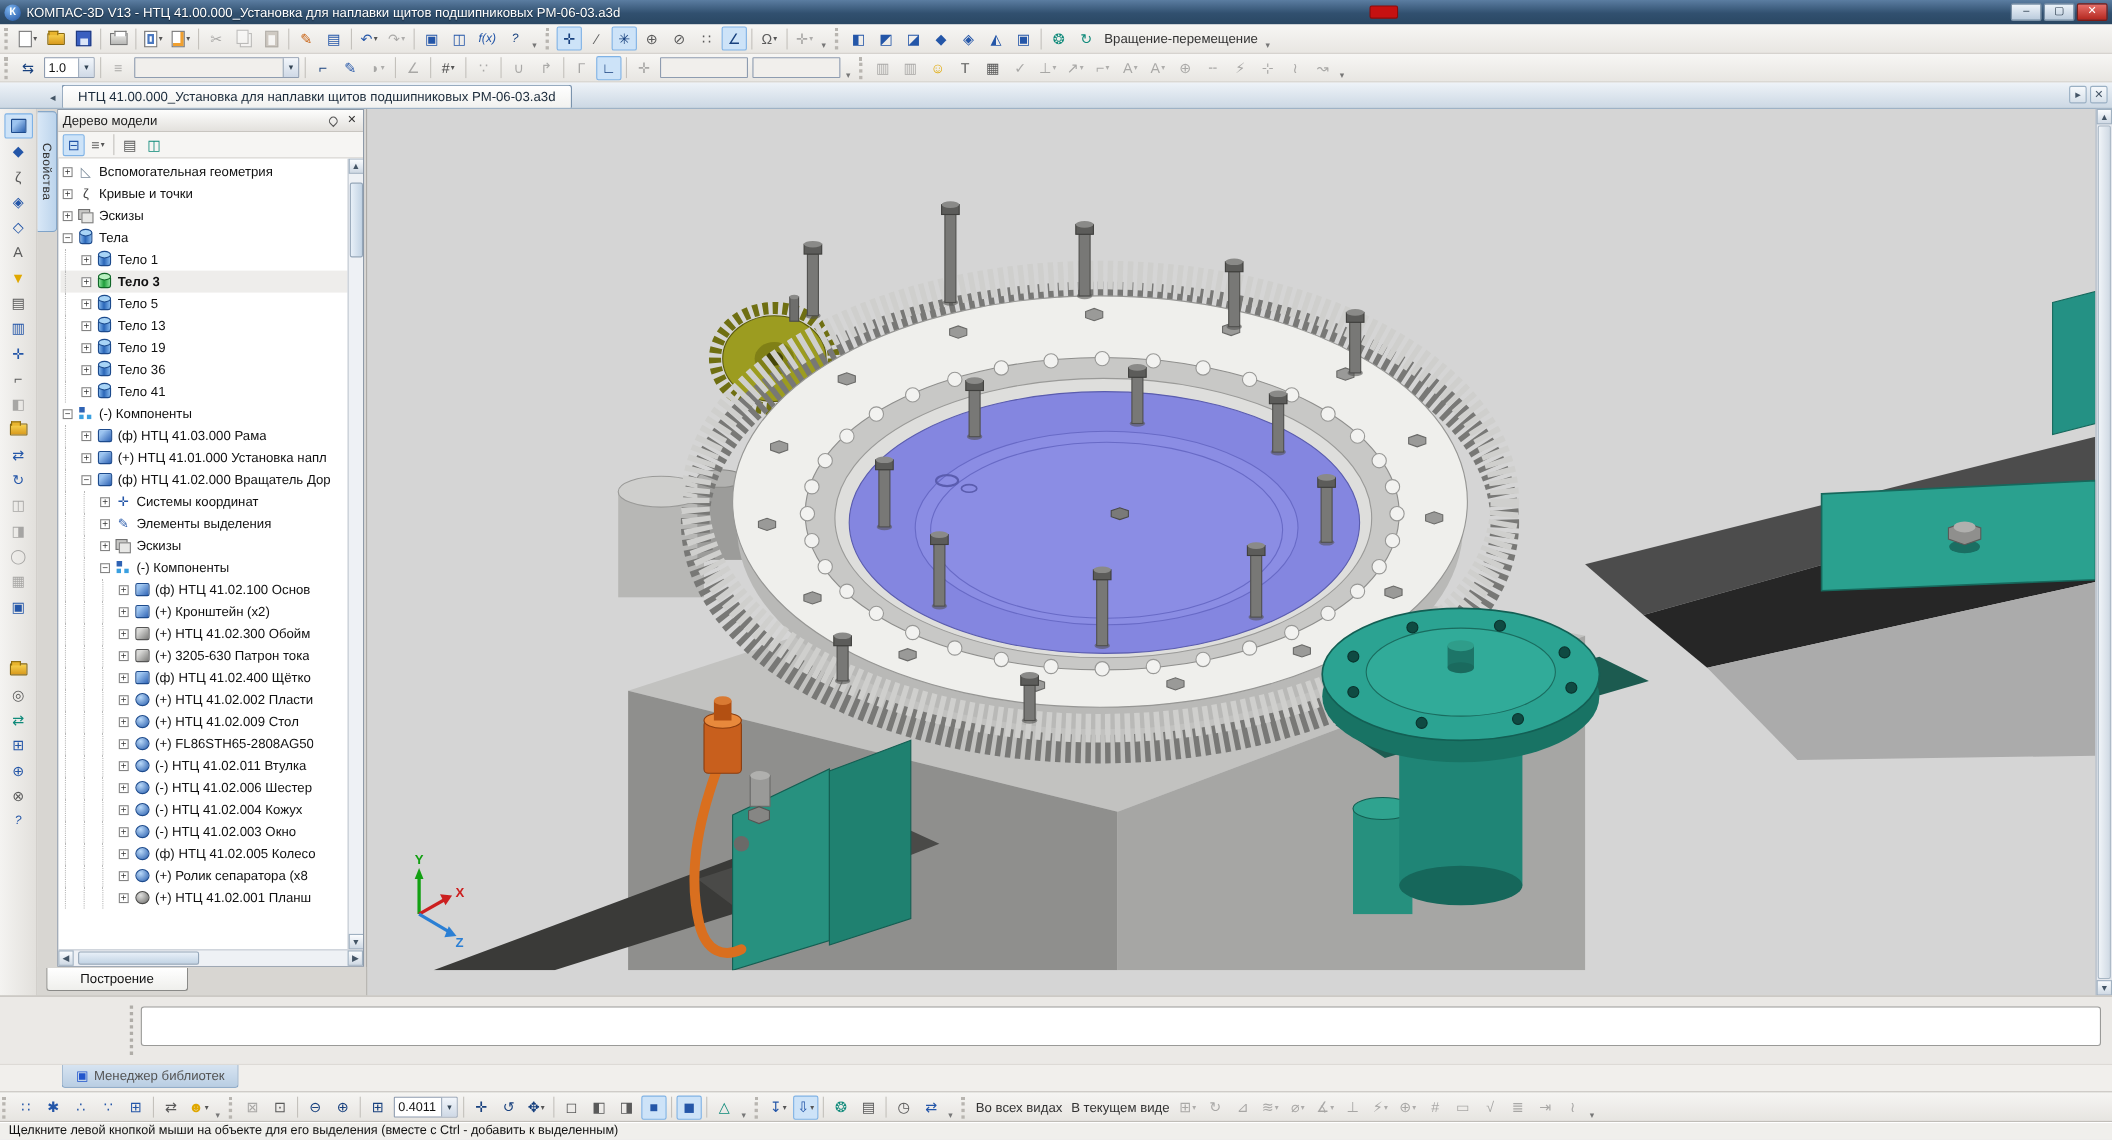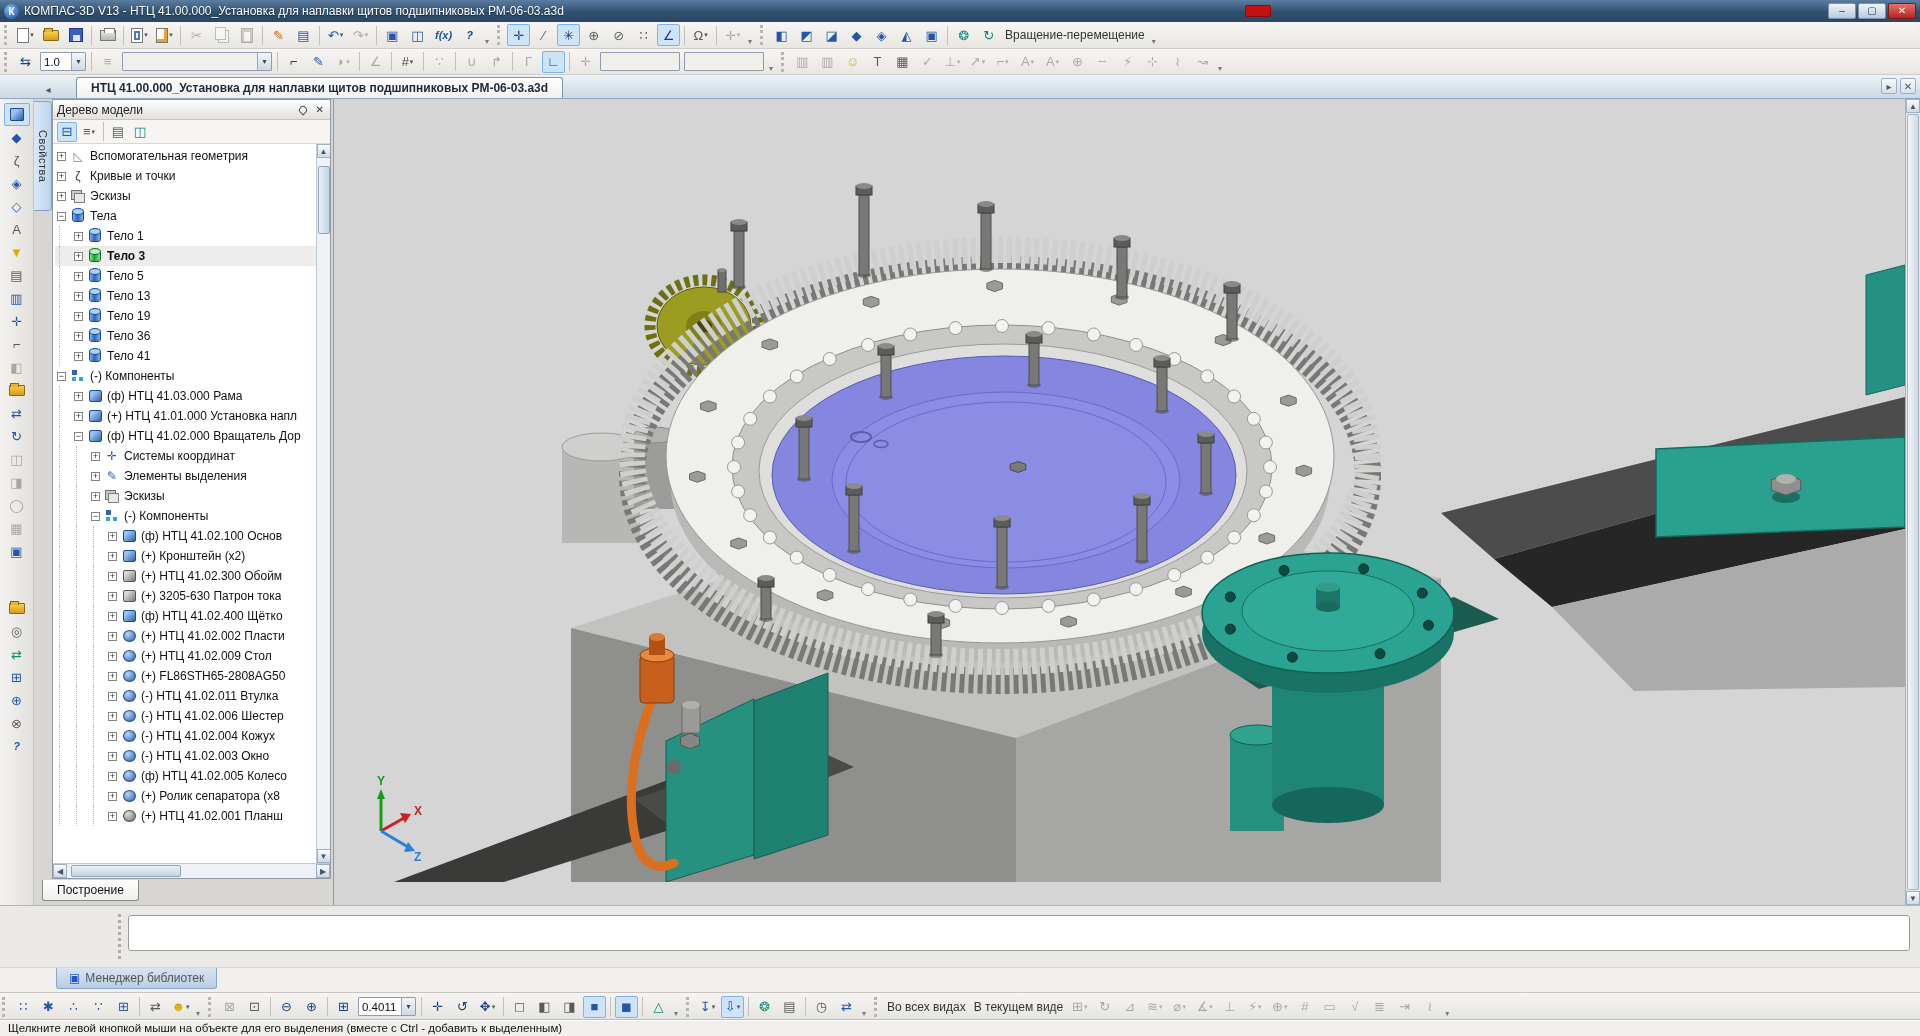--- a/index.html
+++ b/index.html
@@ -44,27 +44,27 @@
   .i-preview{width:12px;height:15px;background:#fff;border:1px solid #777;box-shadow:inset 0 0 0 2px #fff, inset 0 0 0 4px #4a78c0;}
   .i-folder{width:16px;height:11px;background:linear-gradient(#f8d24e,#d89a1e);border:1px solid #8a6a10;border-radius:1px;position:relative;}
   .i-folder::before{content:'';position:absolute;top:-3px;left:0;width:7px;height:3px;background:#e8b42e;border:1px solid #8a6a10;border-bottom:none;}
   .i-save{width:14px;height:14px;background:#3a5fc0;border:1px solid #203a80;position:relative;}
   .i-save::after{content:'';position:absolute;left:3px;bottom:0;width:7px;height:6px;background:#dce6f8;}
   .i-print{width:16px;height:11px;background:linear-gradient(#e8e8e6,#b8b8b6);border:1px solid #777;position:relative;}
   .i-print::before{content:'';position:absolute;left:3px;top:-3px;width:9px;height:4px;background:#fff;border:1px solid #777;border-bottom:none;}
   .i-copy{width:11px;height:13px;background:#fff;border:1px solid #777;box-shadow:3px 3px 0 -1px #fff,3px 3px 0 0 #777;margin-right:3px;margin-bottom:3px;}
   .i-paste{width:12px;height:15px;background:#c89050;border:1px solid #7a5820;position:relative;}
   .i-paste::after{content:'';position:absolute;left:2px;top:3px;width:6px;height:9px;background:#fff;}
-  .i-fx{font-style:italic;font-weight:bold;font-size:11px;padding:0 2px;}
+  .i-fx{font-style:italic;font-weight:normal;font-size:11px;padding:0 2px;}
   .i-cube{width:14px;height:13px;background:linear-gradient(135deg,#9cc4f0 30%,#2a5fae);border:1px solid #1c4a8c;border-radius:1px;}
 
   
   .tabbar { height:24px; background:linear-gradient(#eef3f8,#ccd8e4); border-bottom:1px solid #8fa8bf; display:flex; align-items:flex-end; padding-left:40px; flex:0 0 24px; position:relative; }
   .tabnav { width:16px; height:18px; font-size:10px; color:#456; display:flex; align-items:center; justify-content:center; }
-  .doctab { height:21px; background:linear-gradient(#ffffff,#f1f1ef); border:1px solid #7a93ad; border-bottom:none; border-radius:3px 3px 0 0; padding:0 14px; display:flex; align-items:center; font-size:12px; font-weight:bold; color:#1a2a3a;margin-left:20px; }
+  .doctab { height:21px; background:linear-gradient(#ffffff,#f1f1ef); border:1px solid #7a93ad; border-bottom:none; border-radius:3px 3px 0 0; padding:0 14px; display:flex; align-items:center; font-size:12px; font-weight:normal; color:#1a2a3a; }
   .tabbar-right { position:absolute; right:4px; top:3px; display:flex; gap:3px; }
   .tabbar-right .tabnav { border:1px solid #9ab0c4; background:linear-gradient(#f6f9fc,#d7e1ea); border-radius:2px; height:16px; }
 
   
   .main { flex:1 1 auto; display:flex; position:relative; min-height:0; }
   .leftstrip { width:34px; background:linear-gradient(90deg,#f4f3f1,#e2e0dc); border-right:1px solid #c8c5c0; display:flex; flex-direction:column; align-items:center; padding-top:4px; flex:0 0 34px; }
   .leftstrip .tbi { margin:0; min-width:26px; height:23px; }
   .vgap { height:34px; }
   .props-tab { position:absolute; left:34px; top:2px; width:18px; height:110px; background:linear-gradient(90deg,#d9e8f7,#bcd4ec); border:1px solid #7fa3c8; border-left:none; border-radius:0 4px 4px 0; writing-mode:vertical-rl; font-size:11px; color:#333; display:flex; align-items:center; justify-content:center; letter-spacing:.5px; z-index:6; }
 
@@ -96,21 +96,21 @@
   .ti-comp::before { content:''; position:absolute; left:2px; top:1px; width:5px; height:5px; background:#2f63b4; }
   .ti-comp::after { content:''; position:absolute; left:2px; top:8px; width:4px; height:4px; background:#3aa0e0; box-shadow:7px 0 0 #3aa0e0; }
   .ti-sk { width:11px; height:10px; background:#e8e8e6; border:1px solid #808080; box-shadow:-3px -3px 0 -1px #c8c8c6,-3px -3px 0 0 #707070; margin-left:3px; margin-top:3px; }
   .vscroll { position:absolute; right:0; top:0; bottom:0; width:14px; background:#eef1f5; border-left:1px solid #c0c8d0; display:flex; flex-direction:column; align-items:center; }
   .sbtn { width:14px; height:14px; font-size:8px; color:#456; background:linear-gradient(#fafcfe,#cfd9e4); border:1px solid #9fb0c0; display:flex; align-items:center; justify-content:center; }
   .sthumb { width:12px; height:68px; margin-top:8px; background:linear-gradient(90deg,#e8f0f8,#c2d3e4); border:1px solid #93a5b8; border-radius:2px; }
   .hscroll { height:15px; background:#eef1f5; border-top:1px solid #c0c8d0; display:flex; align-items:center; flex:0 0 15px; }
   .hthumb { width:110px; height:12px; margin-left:4px; background:linear-gradient(#e8f0f8,#c2d3e4); border:1px solid #93a5b8; border-radius:2px; }
   .hspacer { flex:1; }
   .posttab-row { height:26px; background:#d8d6d2; display:flex; align-items:flex-start; padding:1px 0 0 8px; flex:0 0 26px; }
-  .posttab { background:linear-gradient(#ffffff,#efefec); border:1px solid #8a8a88; border-top:none; border-radius:0 0 3px 3px; padding:3px 14px; font-size:12px; color:#111; }
+  .posttab { background:linear-gradient(#ffffff,#efefec); border:1px solid #8a8a88; border-top:none; border-radius:0 0 3px 3px; padding:3px 30px; font-size:12px; color:#111; }
 
   
   .viewport { flex:1 1 auto; position:relative; background:#d5d5d5; min-width:0; }
   .viewport svg { position:absolute; left:0; top:0; }
   .vp-scroll { position:absolute; right:0; top:0; bottom:0; width:15px; background:#e4e8ee; border-left:1px solid #aab4c0; display:flex; flex-direction:column; }
   .vp-scroll .mid { flex:1; margin:1px; background:linear-gradient(90deg,#f0f4f8,#d0dae4); border:1px solid #a8b6c4; border-radius:2px; }
 
   
   .propbar { height:62px; background:#ebe9e6; border-top:1px solid #b8b5b0; position:relative; flex:0 0 62px; }
   .propbar .handle { position:absolute; left:118px; top:8px; bottom:8px; border-left:3px dotted #b0ada8; }

